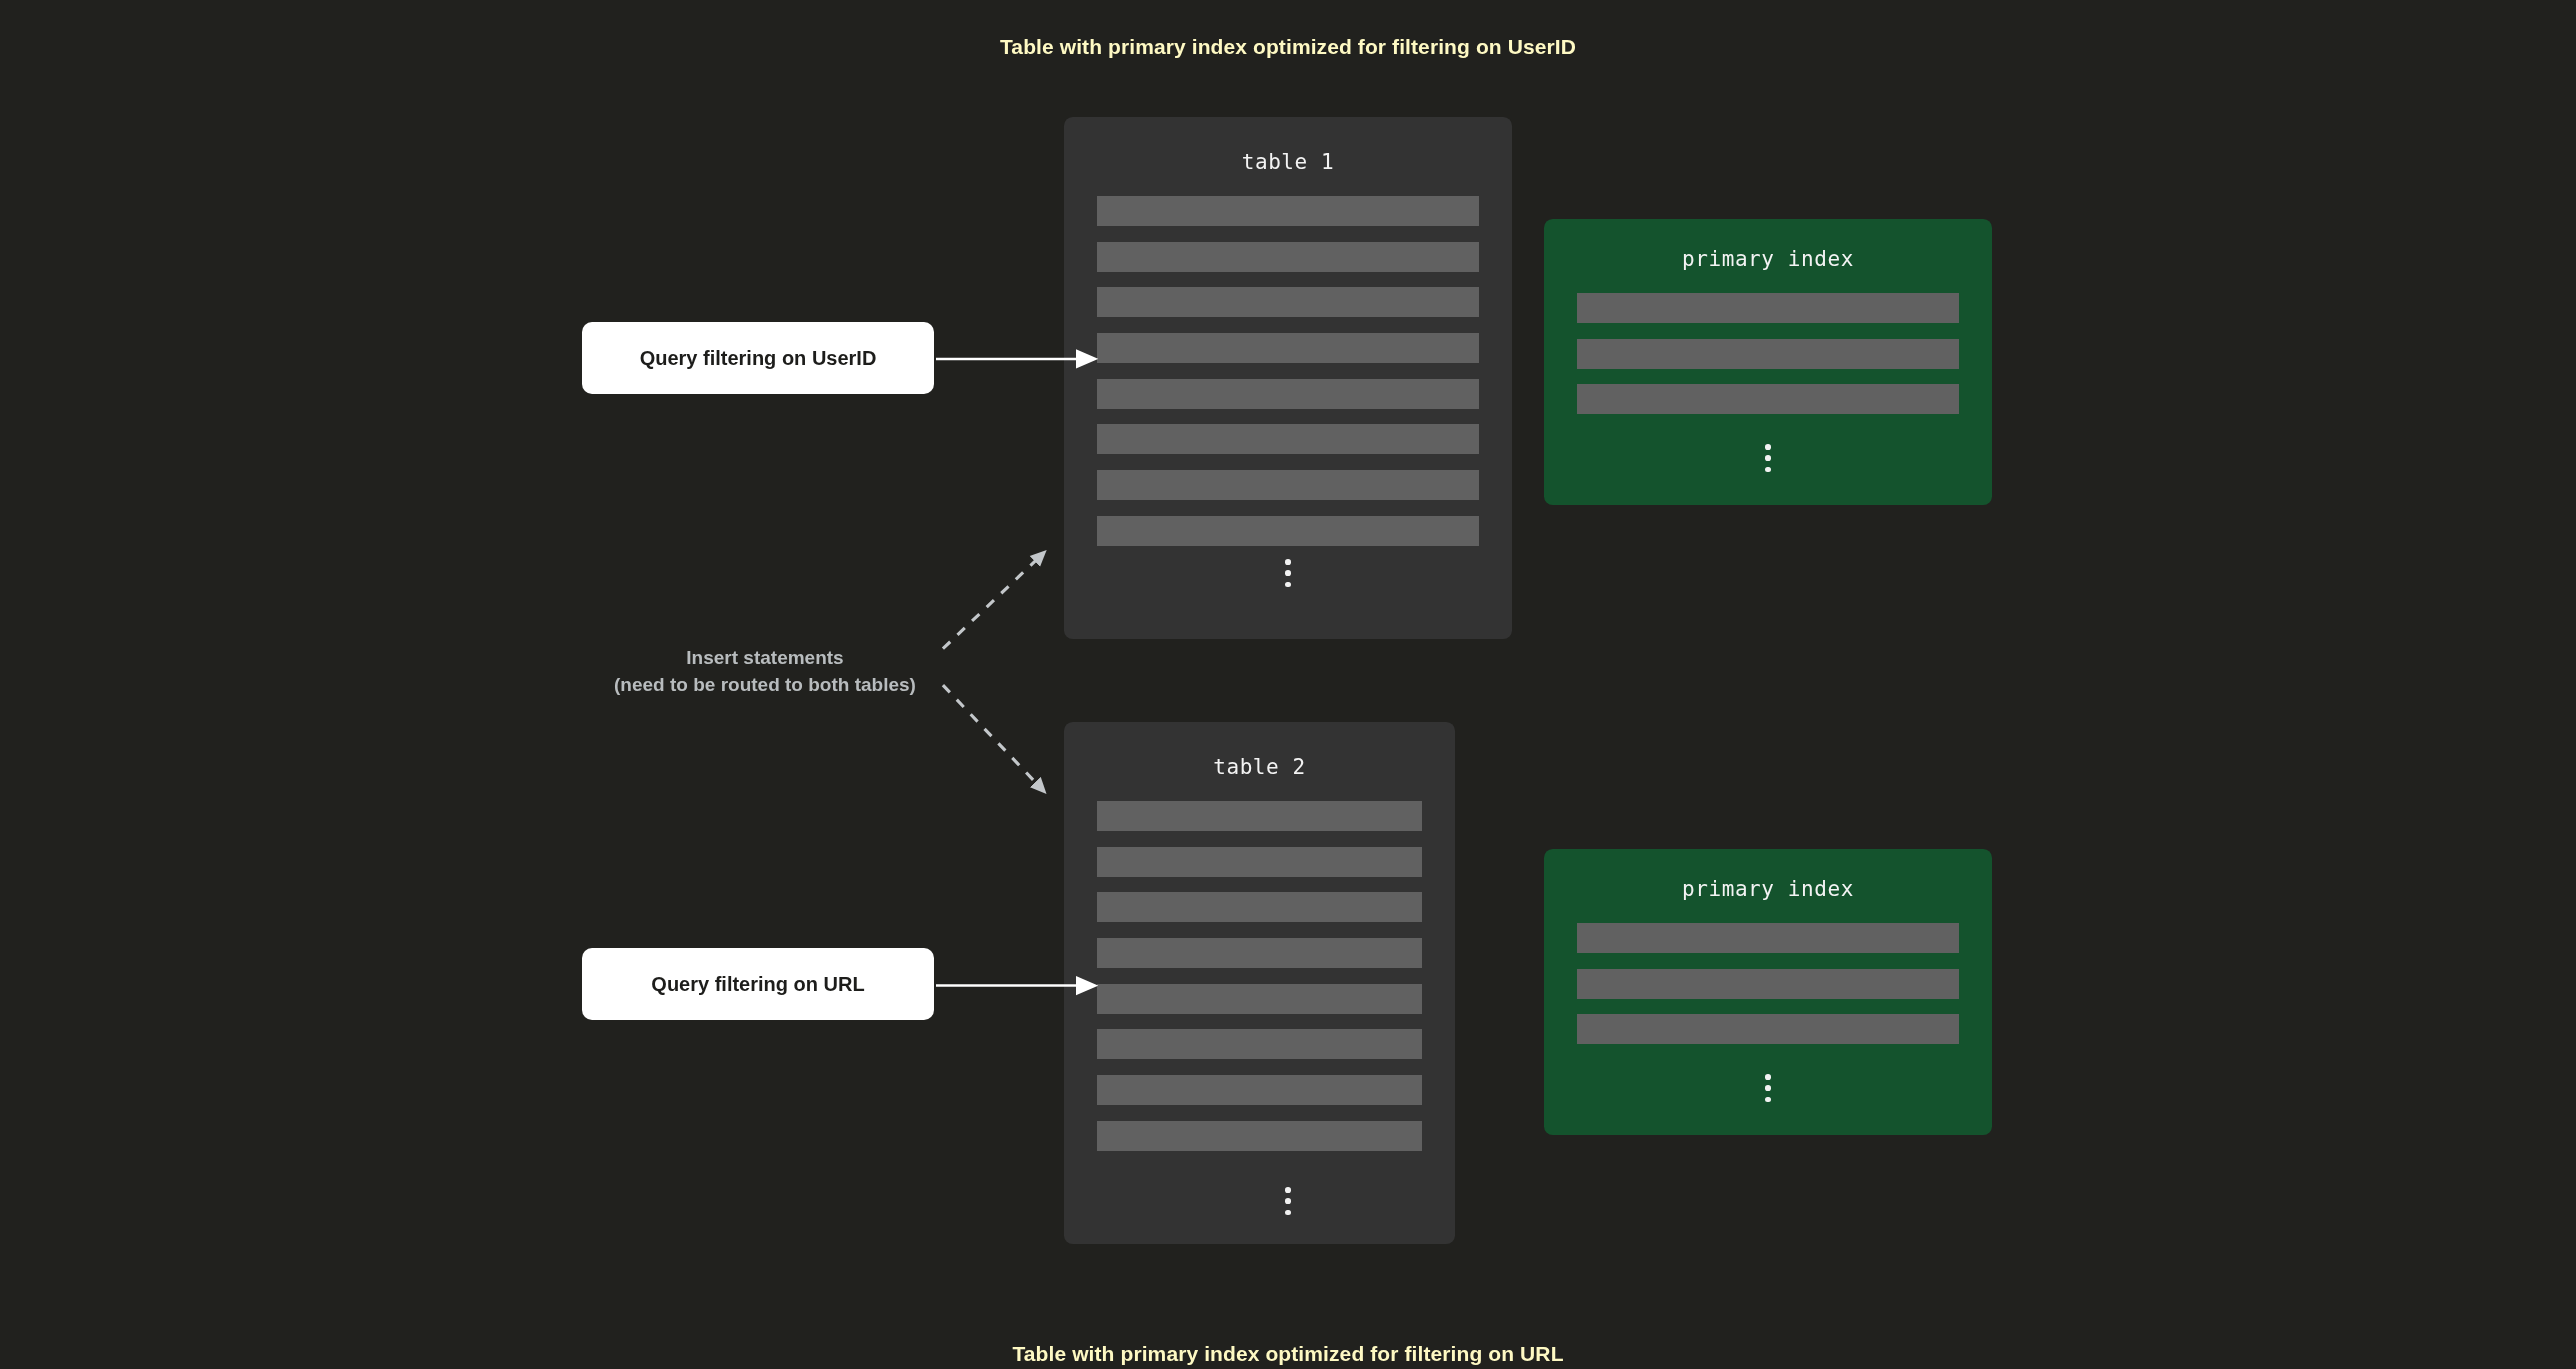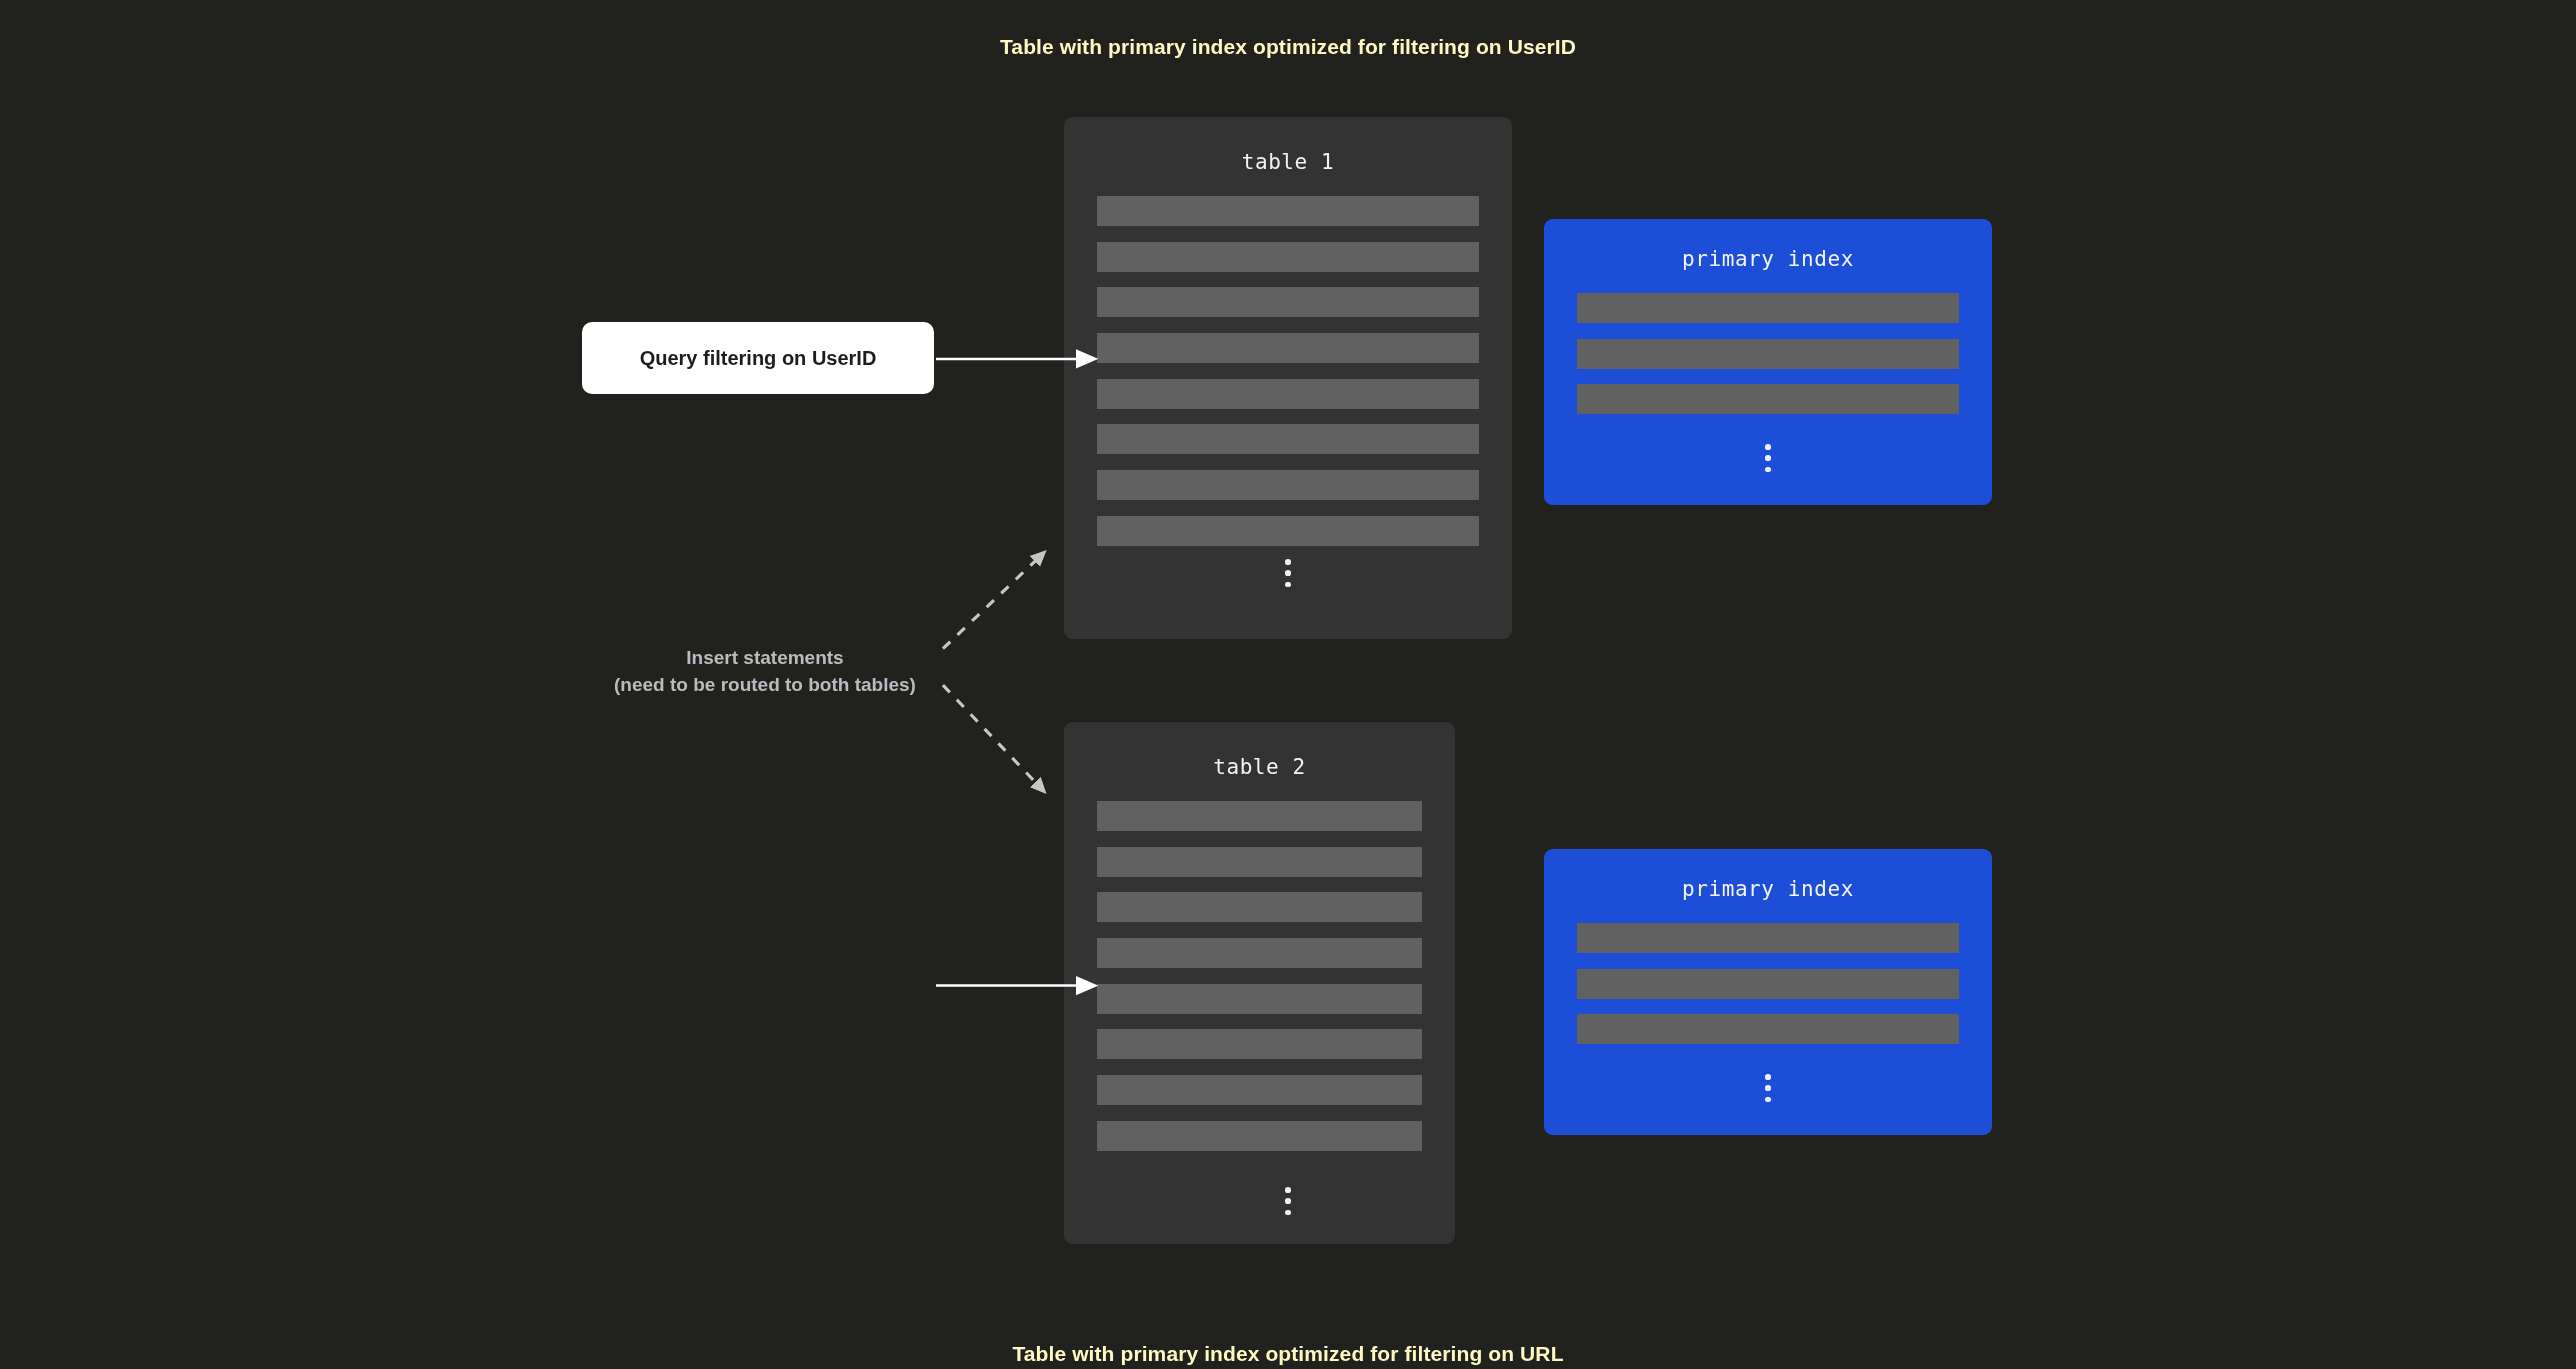--- a/index.html
+++ b/index.html
@@ -76,21 +76,21 @@
     height: 5.7px;
     border-radius: 50%;
     background: #f2f2f2;
   }
   #table-ellipsis-1 { top: 559px; }
   #table-ellipsis-2 { top: 1187px; }
 
   
   .index-card {
     position: absolute;
-    background: #1d4ed8;
+    background: #14532d;
     border-radius: 8.8px;
     width: 448px;
     height: 286px;
   }
   #index-card-1 { left: 1544px; top: 219px; }
   #index-card-2 { left: 1544px; top: 849px; }
 
   .index-card .card-title { top: 28px; }
 
   .index-rows {
@@ -212,20 +212,21 @@
     </div>
   </div>
   <div class="ellipsis" id="index-ellipsis-2" style="left:1544px;width:448px;">
     <span></span>
       <span></span>
       <span></span>
   </div>
 
   <div class="query-chip" id="query-chip-userid">Query filtering on UserID</div>
 
+  <div class="query-chip" id="query-chip-url">Query filtering on URL</div>
 
   <div id="insert-label">
     <div>Insert statements</div>
     <div>(need to be routed to both tables)</div>
   </div>
 
   <svg id="arrows" viewBox="0 0 4098 2178">
     <defs>
       <marker id="solid-head" markerWidth="9" markerHeight="9" refX="7.2" refY="4.5" orient="auto" markerUnits="strokeWidth">
         <path d="M0,0.6 L9,4.5 L0,8.4 z" fill="#ffffff"></path>

